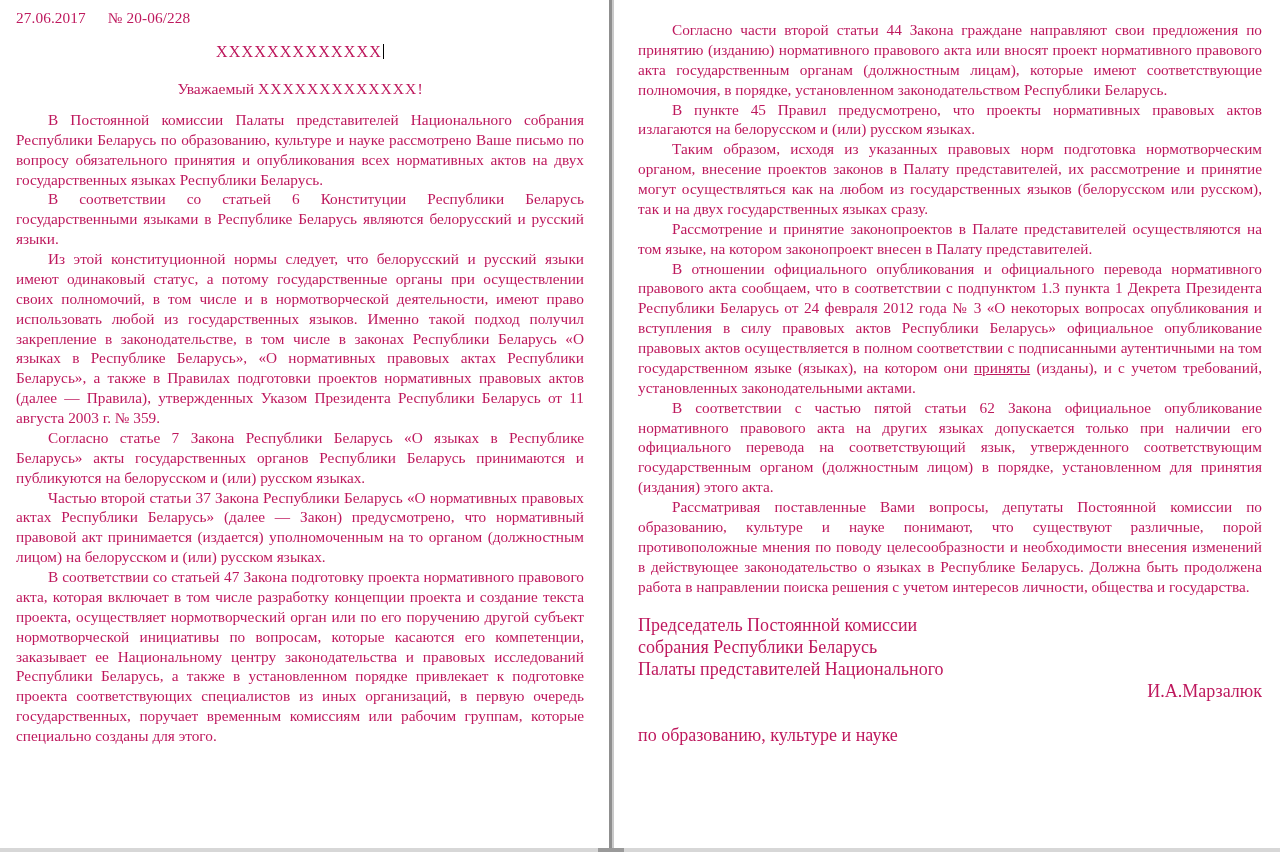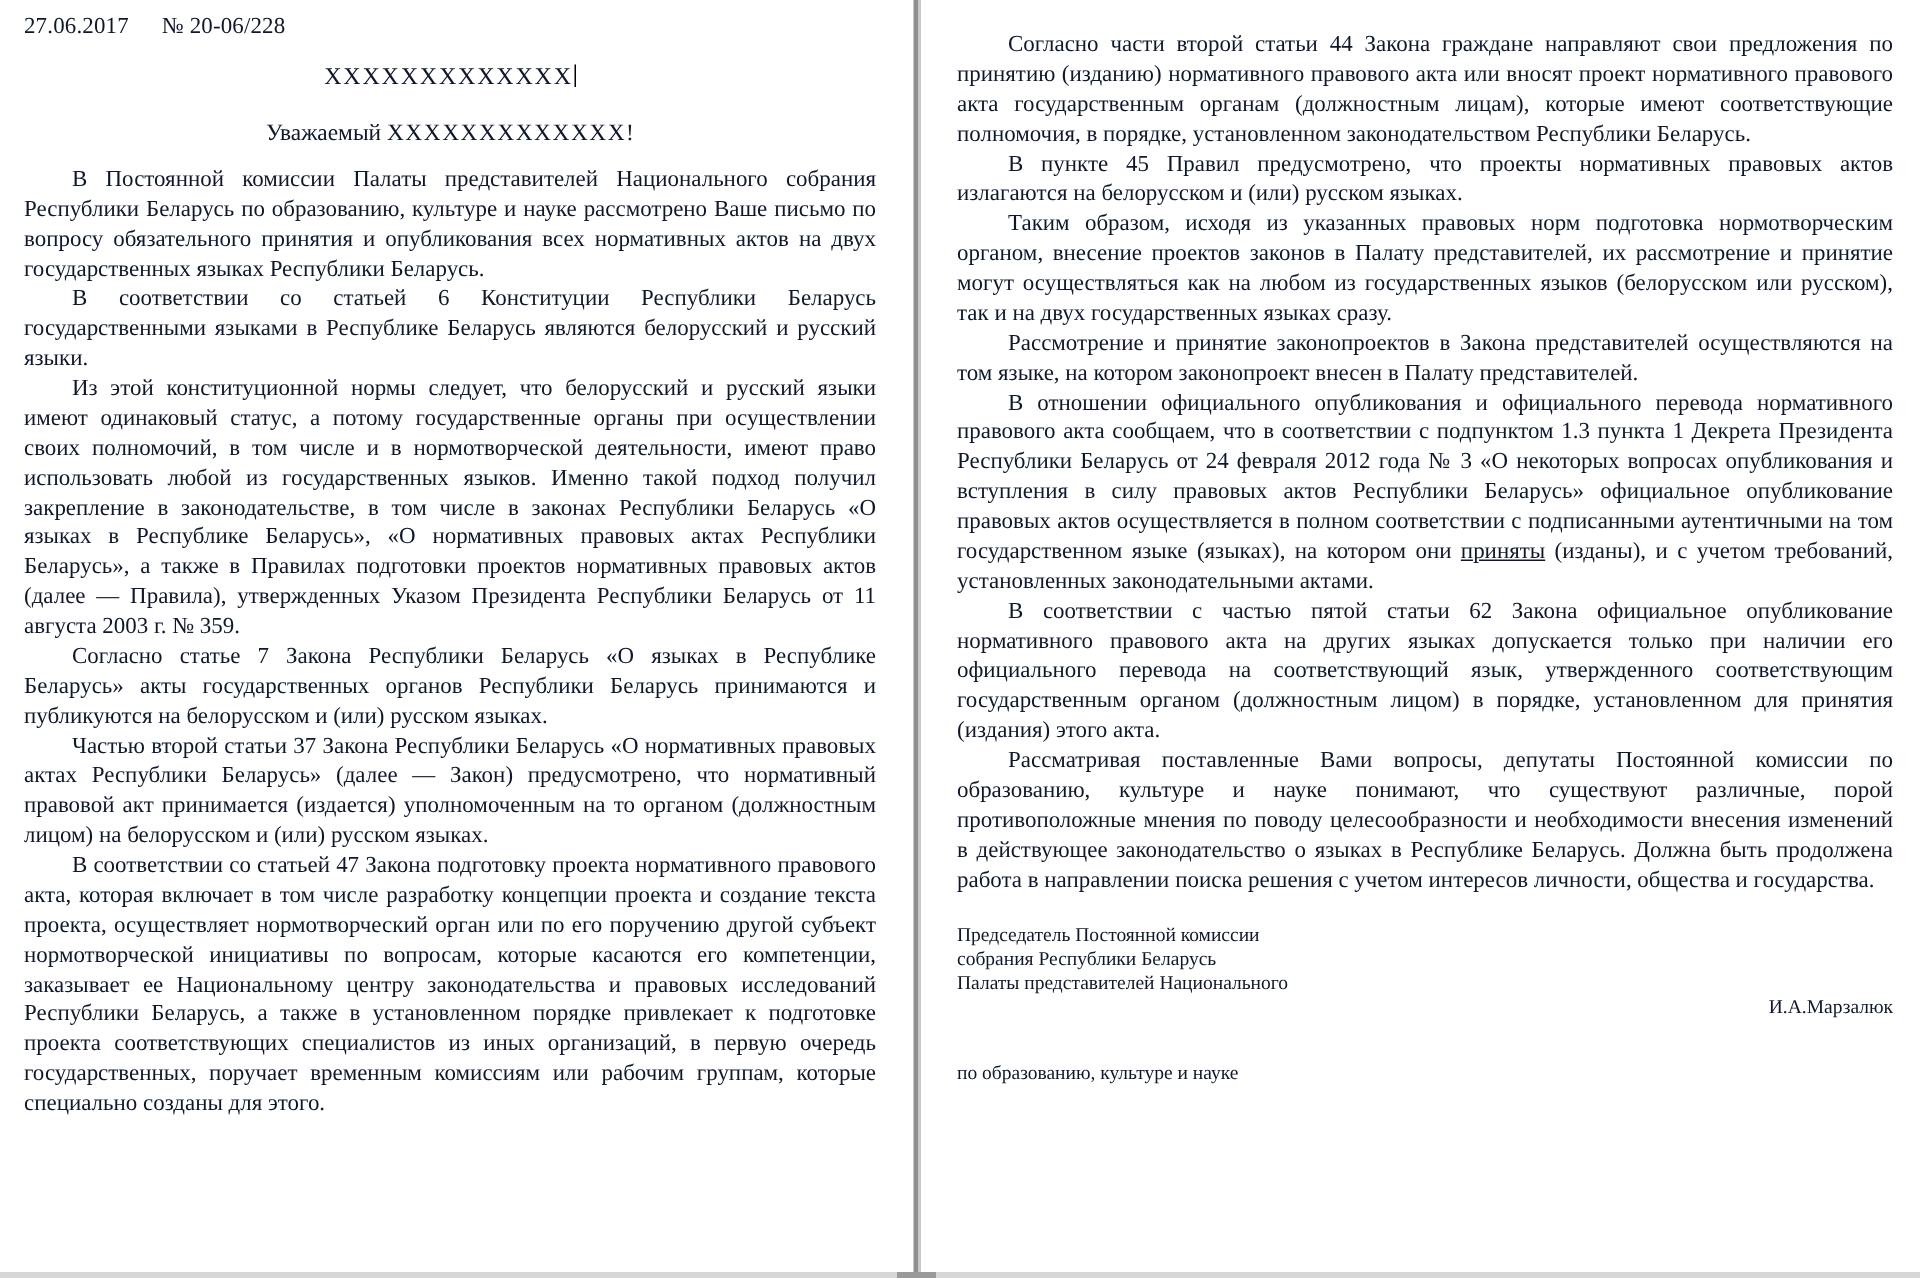--- a/index.html
+++ b/index.html
@@ -6,21 +6,21 @@
     margin: 0;
     padding: 0;
     background: #ffffff;
   }
   .page {
     position: relative;
     width: 1280px;
     height: 852px;
     background: #ffffff;
     font-family: "Liberation Serif", "DejaVu Serif", serif;
-    color: #0f172a;
+    color: #be185d;
     overflow: hidden;
     box-sizing: border-box;
   }
   .column {
     position: absolute;
     top: 0;
     box-sizing: border-box;
     font-size: 15.3px;
     line-height: 1.30;
     text-align: justify;
@@ -110,21 +110,21 @@
     text-indent: 34px;
   }
   .underline {
     text-decoration: underline;
   }
   .signature-block {
     margin-top: 19px;
     text-align: left;
     text-indent: 0;
     line-height: 1.22;
-    font-size: 13px;
+    font-size: 18px;
   }
   .sig-name-row {
     position: relative;
     height: 1.3em;
   }
   .sig-post-last {
     display: inline-block;
     margin-top: 44px;
   }
   .sig-name {
@@ -161,21 +161,21 @@
     <p class="body">Частью второй статьи 37 Закона Республики Беларусь «О нормативных правовых актах Республики Беларусь» (далее — Закон) предусмотрено, что нормативный правовой акт принимается (издается) уполномоченным на то органом (должностным лицом) на белорусском и (или) русском языках.</p>
     <p class="body">В соответствии со статьей 47 Закона подготовку проекта нормативного правового акта, которая включает в том числе разработку концепции проекта и создание текста проекта, осуществляет нормотворческий орган или по его поручению другой субъект нормотворческой инициативы по вопросам, которые касаются его компетенции, заказывает ее Национальному центру законодательства и правовых исследований Республики Беларусь, а также в установленном порядке привлекает к подготовке проекта соответствующих специалистов из иных организаций, в первую очередь государственных, поручает временным комиссиям или рабочим группам, которые специально созданы для этого.</p>
 
   </div>
 
   <div class="column col-right">
 
     <p class="body">Согласно части второй статьи 44 Закона граждане направляют свои предложения по принятию (изданию) нормативного правового акта или вносят проект нормативного правового акта государственным органам (должностным лицам), которые имеют соответствующие полномочия, в порядке, установленном законодательством Республики Беларусь.</p>
     <p class="body">В пункте 45 Правил предусмотрено, что проекты нормативных правовых актов излагаются на белорусском и (или) русском языках.</p>
     <p class="body">Таким образом, исходя из указанных правовых норм подготовка нормотворческим органом, внесение проектов законов в Палату представителей, их рассмотрение и принятие могут осуществляться как на любом из государственных языков (белорусском или русском), так и на двух государственных языках сразу.</p>
-    <p class="body">Рассмотрение и принятие законопроектов в Закона представителей осуществляются на том языке, на котором законопроект внесен в Палату представителей.</p>
+    <p class="body">Рассмотрение и принятие законопроектов в Палате представителей осуществляются на том языке, на котором законопроект внесен в Палату представителей.</p>
 
     <p class="body"><span>В отношении официального опубликования и официального перевода нормативного правового акта сообщаем, что в соответствии с подпунктом 1.3 пункта 1 Декрета Президента Республики Беларусь от 24 февраля 2012 года № 3 «О некоторых вопросах опубликования и вступления в силу правовых актов Республики Беларусь» официальное опубликование правовых актов осуществляется в полном соответствии с подписанными аутентичными на том государственном языке (языках), на котором они </span><span class="underline">приняты</span><span> (изданы), и с учетом требований, установленных законодательными актами.</span></p>
 
     <p class="body">В соответствии с частью пятой статьи 62 Закона официальное опубликование нормативного правового акта на других языках допускается только при наличии его официального перевода на соответствующий язык, утвержденного соответствующим государственным органом (должностным лицом) в порядке, установленном для принятия (издания) этого акта.</p>
     <p class="body">Рассматривая поставленные Вами вопросы, депутаты Постоянной комиссии по образованию, культуре и науке понимают, что существуют различные, порой противоположные мнения по поводу целесообразности и необходимости внесения изменений в действующее законодательство о языках в Республике Беларусь. Должна быть продолжена работа в направлении поиска решения с учетом интересов личности, общества и государства.</p>
 
     <div class="signature-block">
       <div>Председатель Постоянной комиссии</div>
       <div>собрания Республики Беларусь</div>
       <div>Палаты представителей Национального</div>

